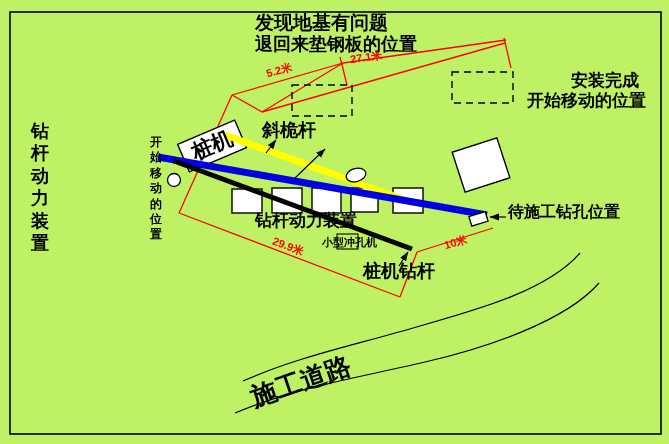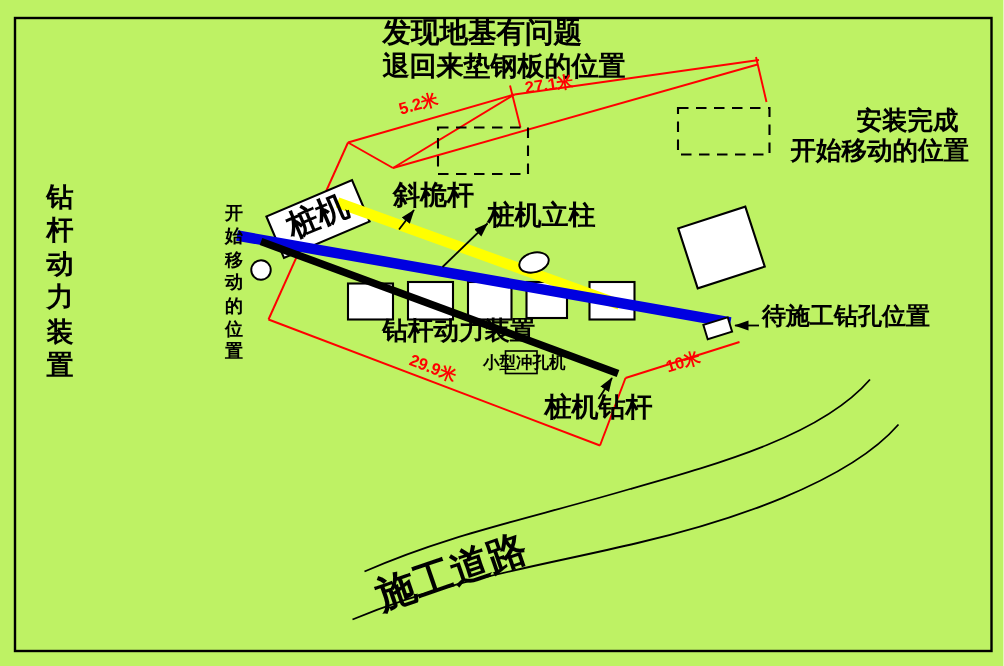--- a/index.html
+++ b/index.html
@@ -93,21 +93,20 @@
   <div class="lbl sm" style="left:527px;top:71px;margin-left:44px;">安装完成</div>
   <div class="lbl sm" style="left:527px;top:91px;">开始移动的位置</div>
 
   <div class="lbl vert" style="left:31px;top:120px;width:19px;font-size:18px;line-height:22.4px;">钻杆动力装置</div>
 
   <div class="lbl vert" style="left:150px;top:135px;width:13px;font-size:12px;line-height:15.4px;">开始移动的位置</div>
 
   <div class="lbl" style="left:186px;top:133px;width:52px;font-size:21px;text-align:center;transform:rotate(-23deg);">桩机</div>
 
   <div class="lbl mid" style="left:262px;top:120px;">斜桅杆</div>
-  <div class="lbl mid" style="left:325px;top:133px;">桩机立柱</div>
   <div class="lbl" style="left:508px;top:203px;font-size:16px;">待施工钻孔位置</div>
   <div class="lbl sm" style="left:255px;top:211px;">钻杆动力装置</div>
   <div class="lbl tiny" style="left:322px;top:236px;">小型冲孔机</div>
   <div class="lbl mid" style="left:363px;top:261px;">桩机钻杆</div>
 
   <div class="lbl" style="left:252px;top:384px;font-size:26px;transform:rotate(-19deg);transform-origin:0 50%;">施工道路</div>
 
   <div class="lbl red" style="left:266px;top:64px;transform:rotate(-16deg);">5.2米</div>
   <div class="lbl red" style="left:350px;top:51px;transform:rotate(-8deg);">27.1米</div>
   <div class="lbl red" style="left:272px;top:240px;transform:rotate(21deg);">29.9米</div>

